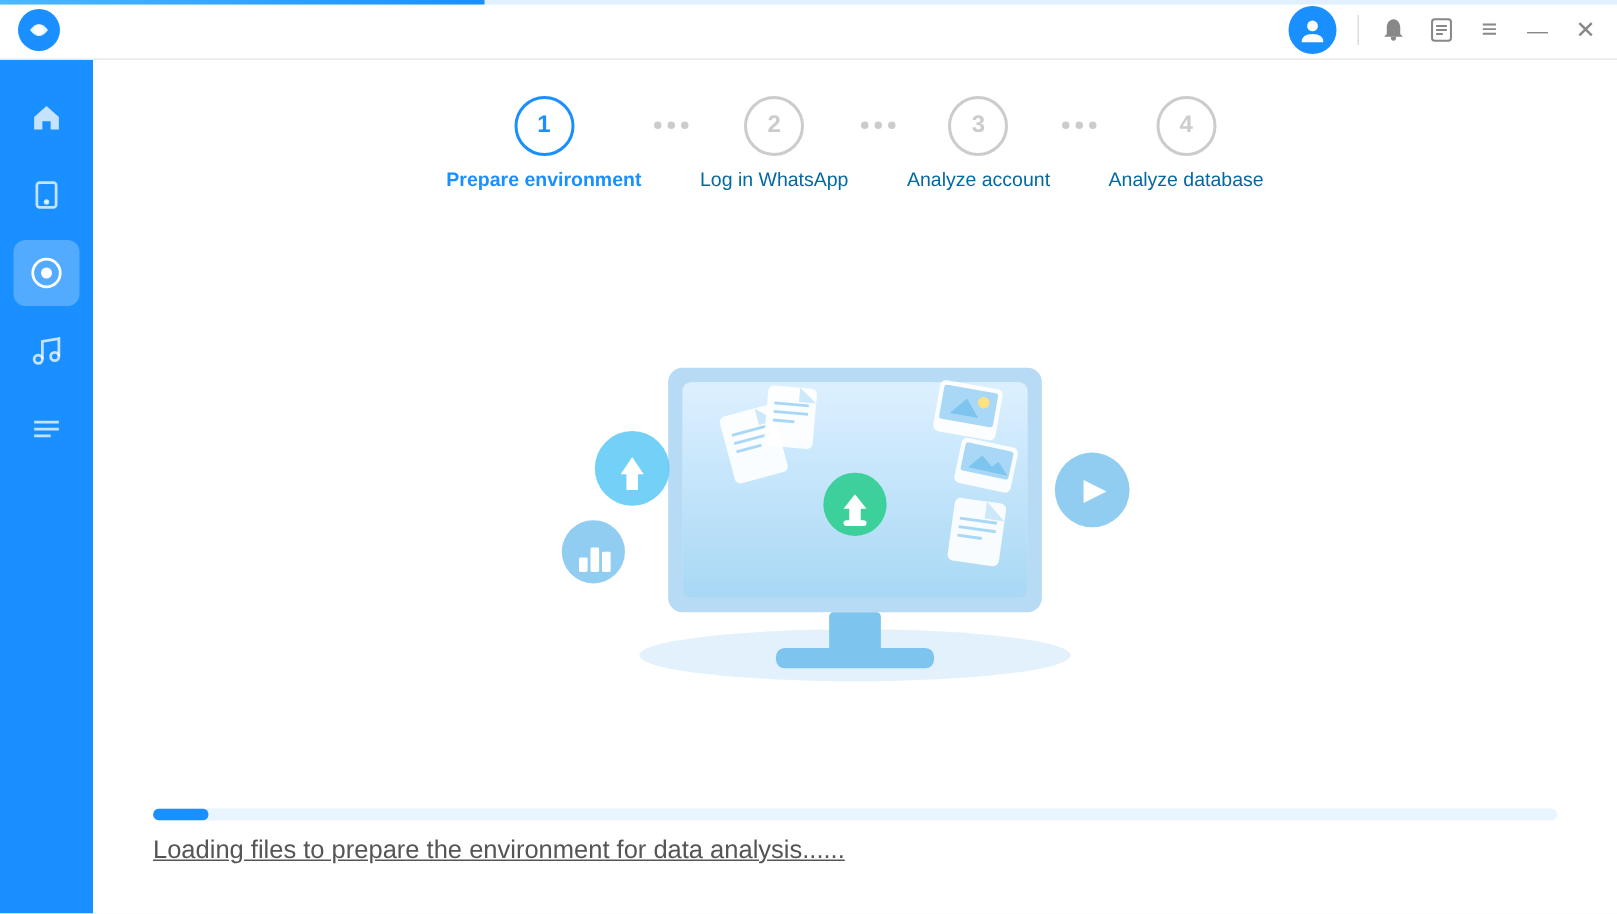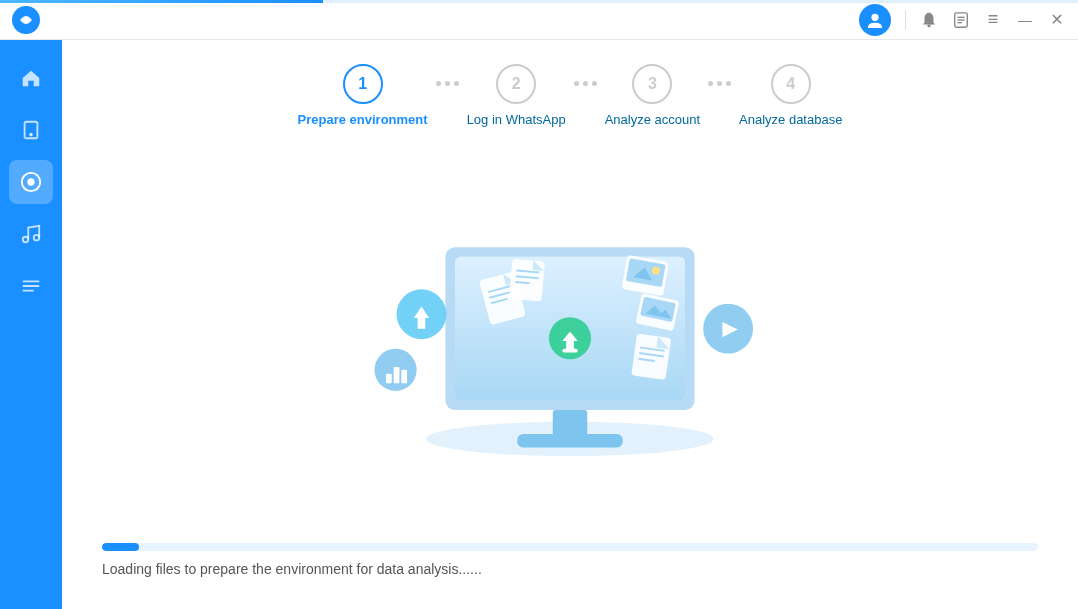--- a/index.html
+++ b/index.html
@@ -174,22 +174,23 @@
       overflow: hidden;
       margin-bottom: 10px;
     }
     .progress-bar-fill {
       height: 100%;
       width: 4%;
       background: #1a8fff;
       border-radius: 4px;
     }
     .progress-label {
-      font-size: 14px;
+      font-size: 17px;
       color: #555;
+      text-decoration: underline;
     }
   </style>
 </head>
 <body>
 
 <div class="title-bar">
   <div class="title-bar-progress">
     <div class="title-bar-progress-fill"></div>
   </div>
 

